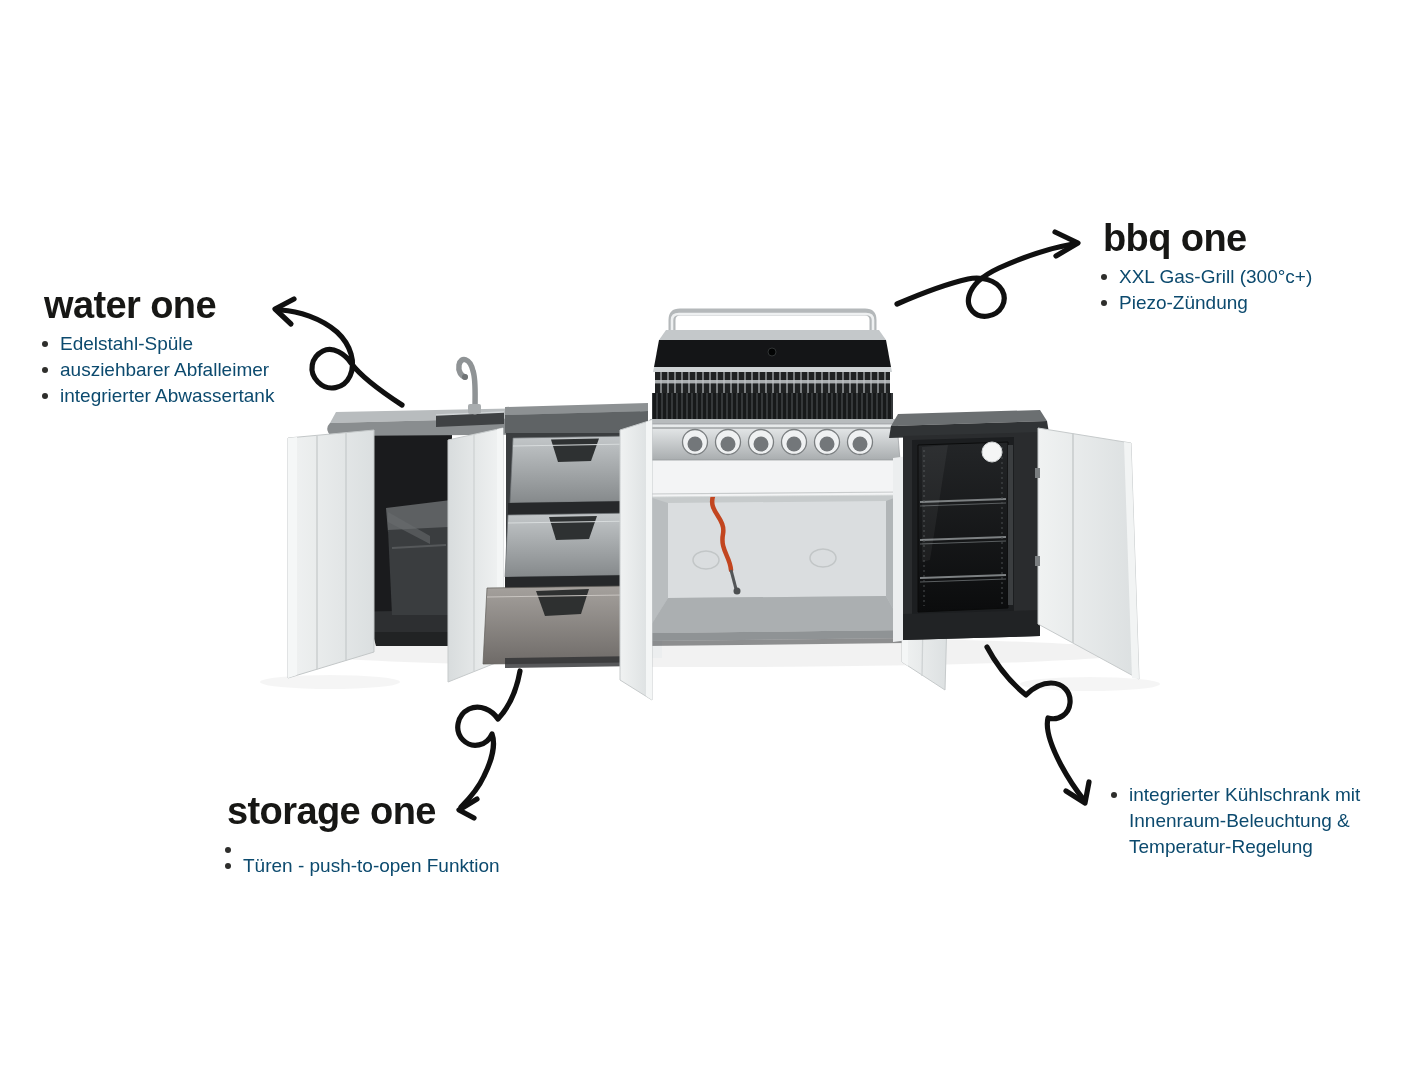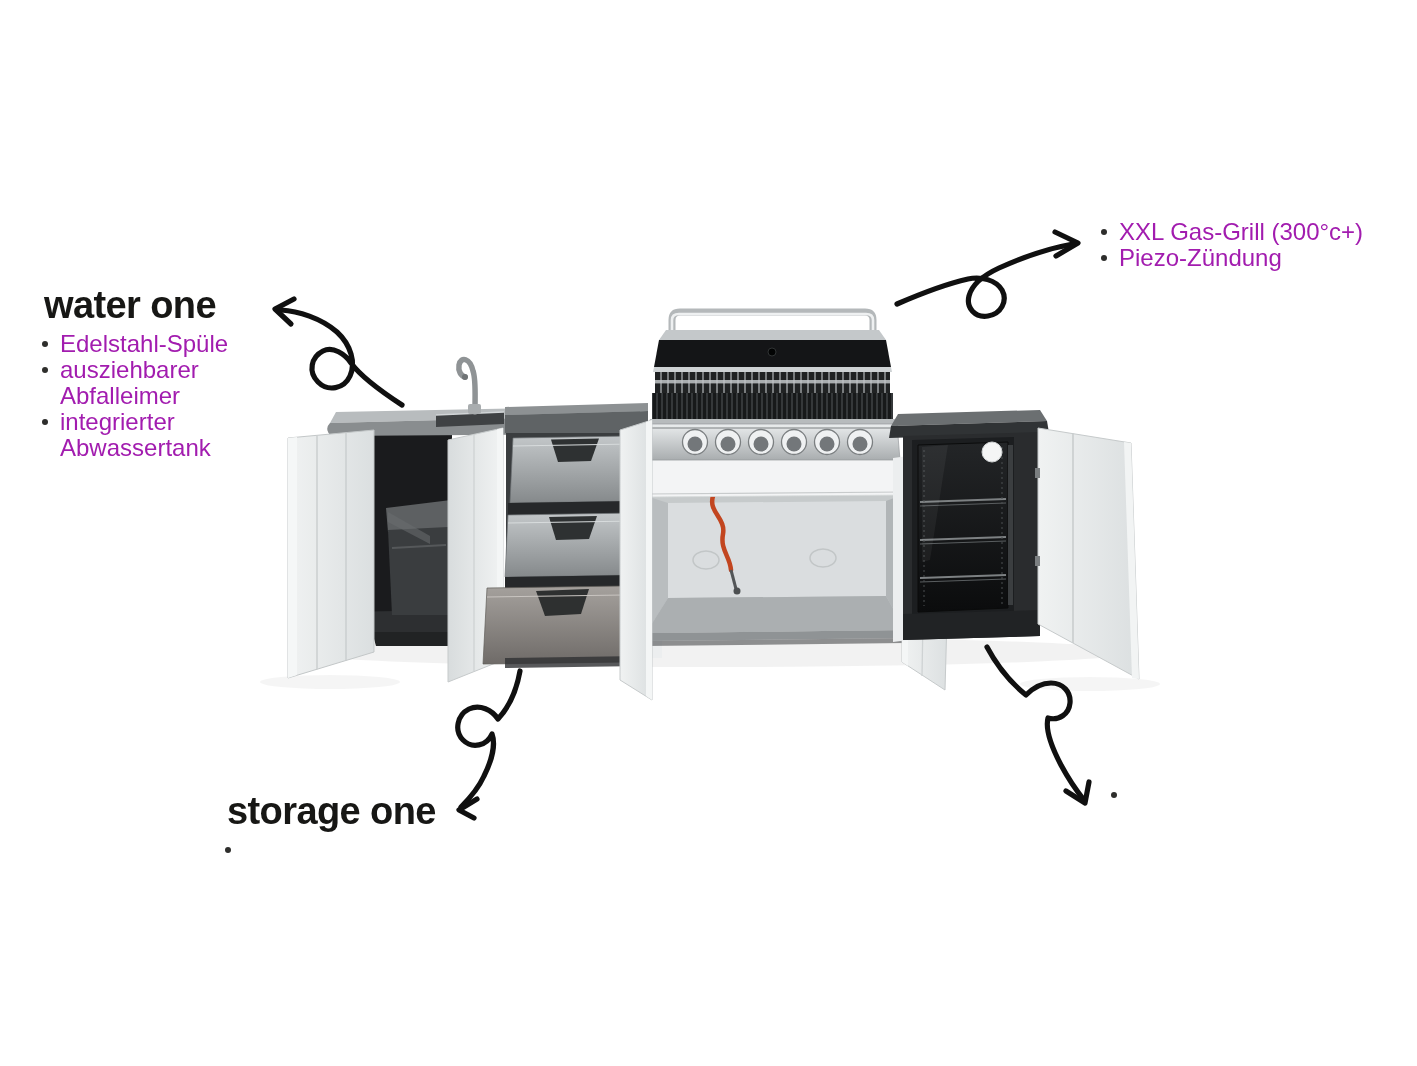--- a/index.html
+++ b/index.html
@@ -13,21 +13,21 @@
     margin:0 0 7px 2px;font-weight:700;font-size:38px;line-height:1;
     letter-spacing:-0.6px;color:#171715;
   }
   .note ul{list-style:none;margin:0;padding:0;}
   .note li{display:flex;align-items:flex-start;margin:0 0 0 0;}
   .note .dot{
     flex:0 0 auto;width:6px;height:6px;border-radius:50%;
     background:#2e2e2c;margin:10px 12px 0 0;
   }
   .note .lines{display:block;}
-  .note .ln{display:block;font-size:24px;line-height:26px;color:#a21caf;}
+  .note .ln{display:block;font-size:19px;line-height:26px;color:#0c4a6e;}
 </style>
 </head>
 <body>
 
 <div class="canvas">
 
   <svg class="scene" viewBox="0 0 1417 1066" aria-hidden="true">
     <defs>
       <linearGradient id="gradDoor" x1="0" y1="0" x2="1" y2="0">
         <stop offset="0" stop-color="#f0f2f2"></stop>
@@ -289,20 +289,21 @@
       <li>
           <span class="dot"></span>
           <span class="lines">
             <span class="ln">integrierter Abwassertank</span>
           </span>
         </li>
     </ul>
   </section>
 
   <section class="note" style="left:1101px;top:219px;width:300px;">
+    <h2>bbq one</h2>
     <ul>
       <li>
           <span class="dot"></span>
           <span class="lines">
             <span class="ln">XXL Gas-Grill (300°c+)</span>
           </span>
         </li>
       <li>
           <span class="dot"></span>
           <span class="lines">
@@ -311,24 +312,35 @@
         </li>
     </ul>
   </section>
 
   <section class="note" style="left:225px;top:792px;width:380px;">
     <h2>storage one</h2>
     <ul>
       <li>
           <span class="dot"></span>
         </li>
+      <li>
+          <span class="dot"></span>
+          <span class="lines">
+            <span class="ln">Türen - push-to-open Funktion</span>
+          </span>
+        </li>
     </ul>
   </section>
 
   <section class="note" style="left:1111px;top:782px;width:300px;">
     <ul>
       <li>
           <span class="dot"></span>
+          <span class="lines">
+            <span class="ln">integrierter Kühlschrank mit</span>
+            <span class="ln">Innenraum-Beleuchtung &amp;</span>
+            <span class="ln">Temperatur-Regelung</span>
+          </span>
         </li>
     </ul>
   </section>
 
 </div>
 
 </body></html>

